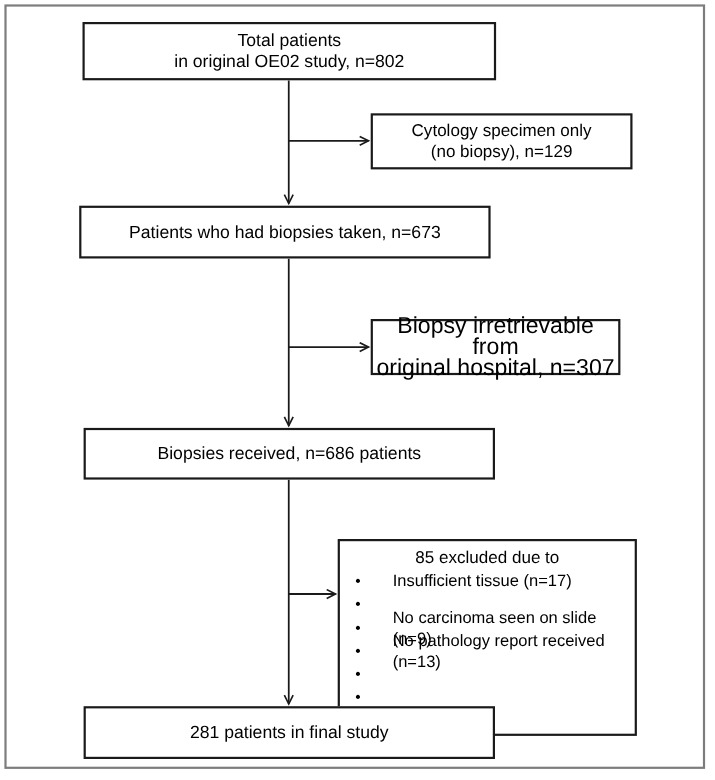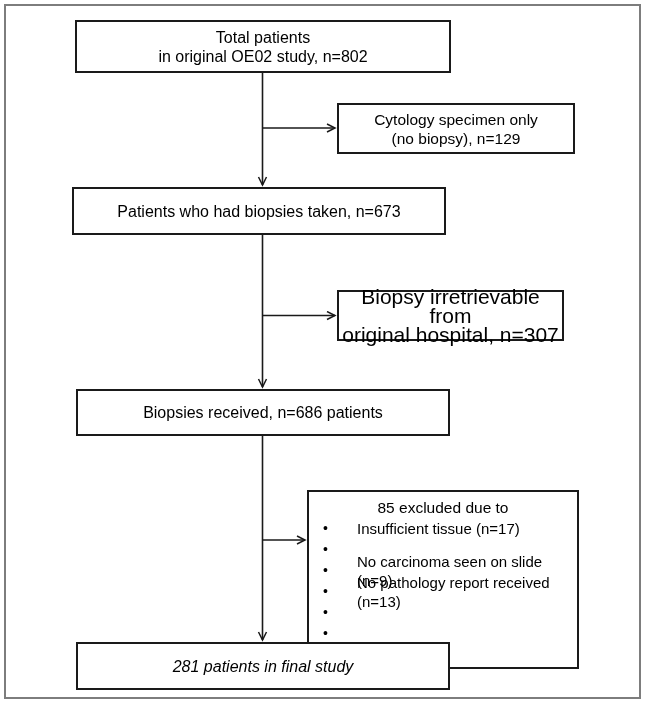--- a/index.html
+++ b/index.html
@@ -38,21 +38,21 @@
   .box-irretrievable{ left: 337px; top: 290px; width: 227px; height: 51px; font-size: 21px; }
   .box-received     { left: 76px;  top: 389px; width: 374px; height: 47px; }
   .box-excluded {
     left: 307px; top: 451px; width: 272px; height: 179px;
     display: block;
     text-align: left;
     font-size: 15px;
     padding-top: 5px;
     margin-top: 39px;
   }
-  .box-final        { left: 76px;  top: 642px; width: 374px; height: 48px; font-style: italic; }
+  .box-final        { left: 76px;  top: 642px; width: 374px; height: 48px; }
   .excl-title {
     text-align: center;
     line-height: 21px;
     font-size: 15.5px;
   }
   .bullet-row {
     display: flex;
     align-items: center;
     height: 21px;
     padding-left: 14px;

